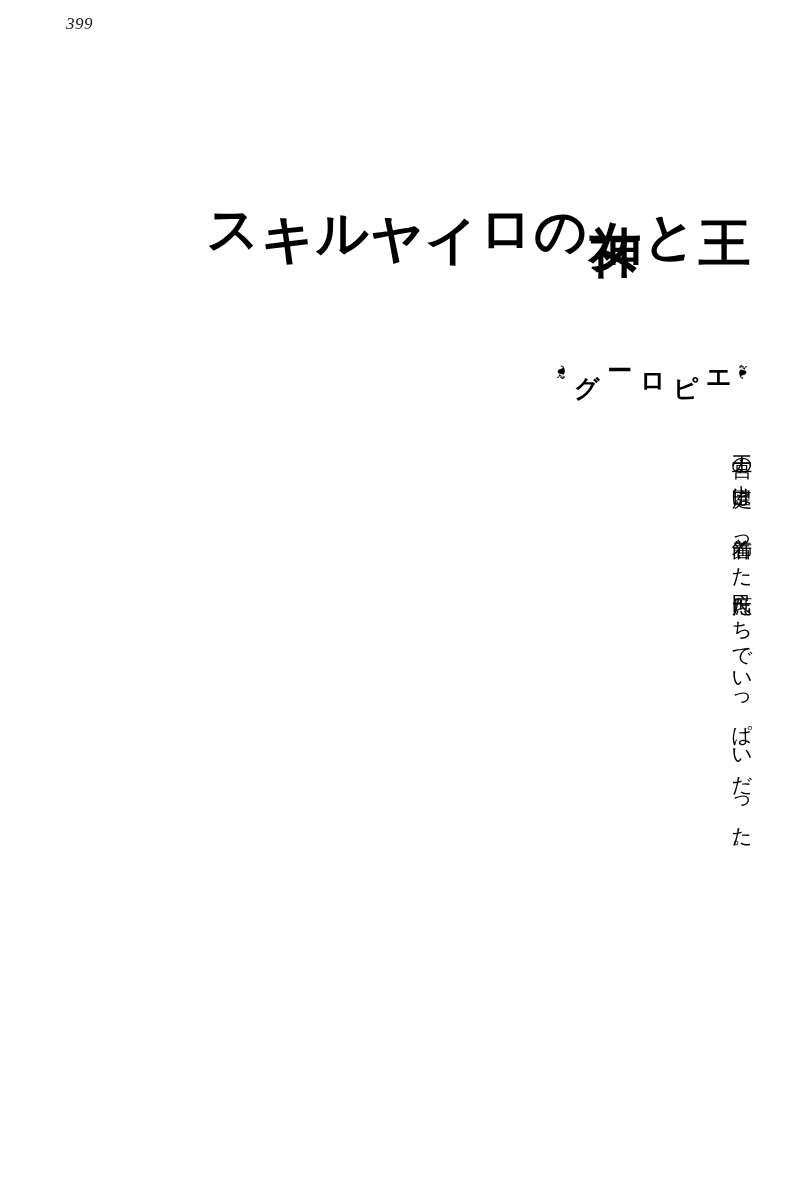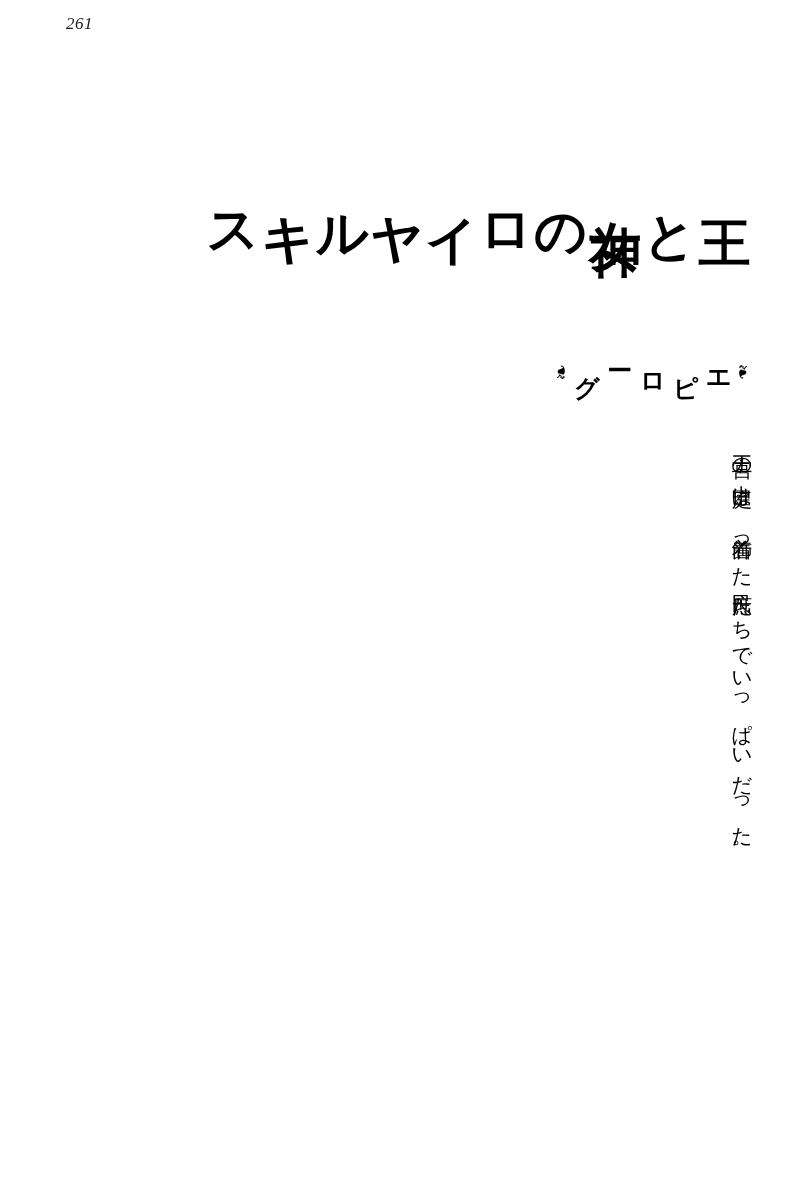--- a/index.html
+++ b/index.html
@@ -114,21 +114,21 @@
   }
   .col.indent {
     padding-top: 24px;
   }
 </style>
 </head>
 <body>
 
 <div class="page">
 
-  <div class="page-number">261</div>
+  <div class="page-number">399</div>
 
   <div class="vertical-body">
 
     <div class="title-block">
       <div class="chapter-heading">王と女神のロイヤルキス</div>
       <div class="chapter-label-wrap">
         <span class="ornament top">❧</span>
         <span class="chapter-label">エピローグ</span>
         <span class="ornament bottom">❧</span>
       </div>

